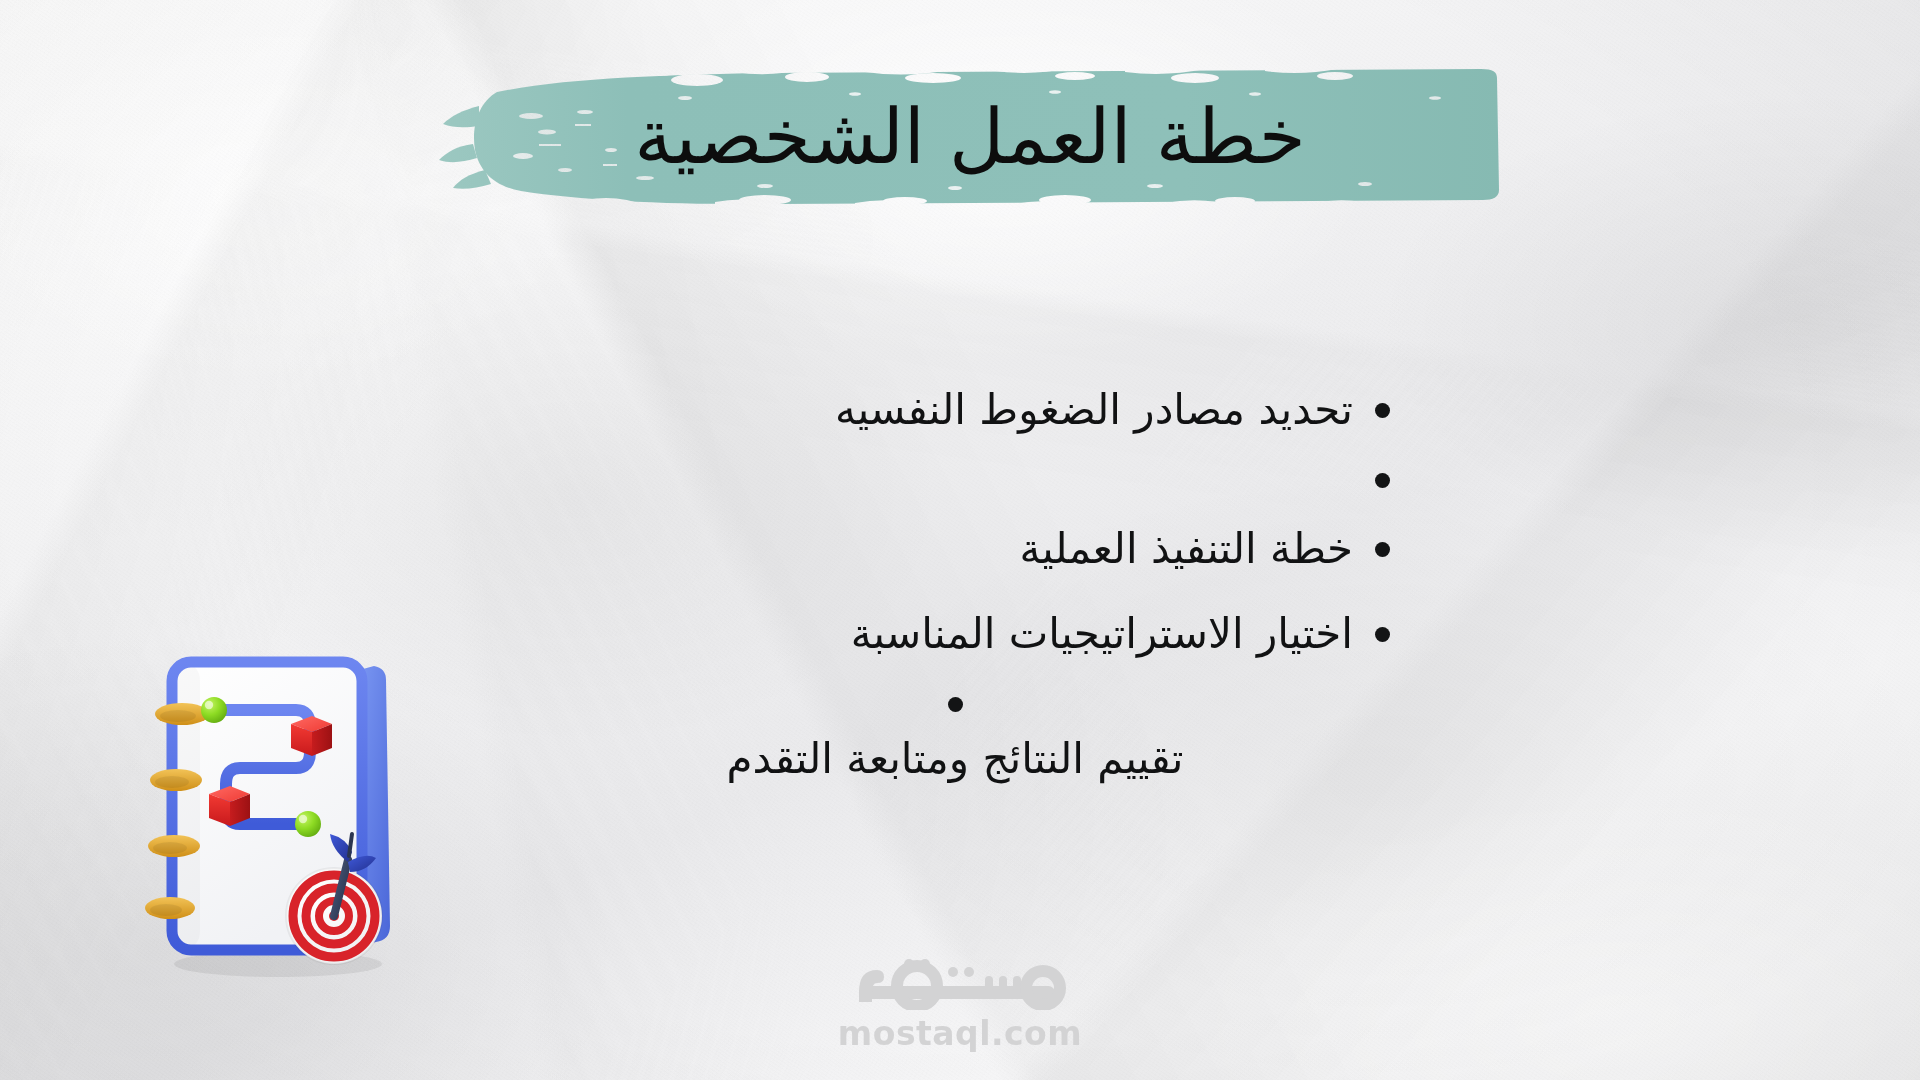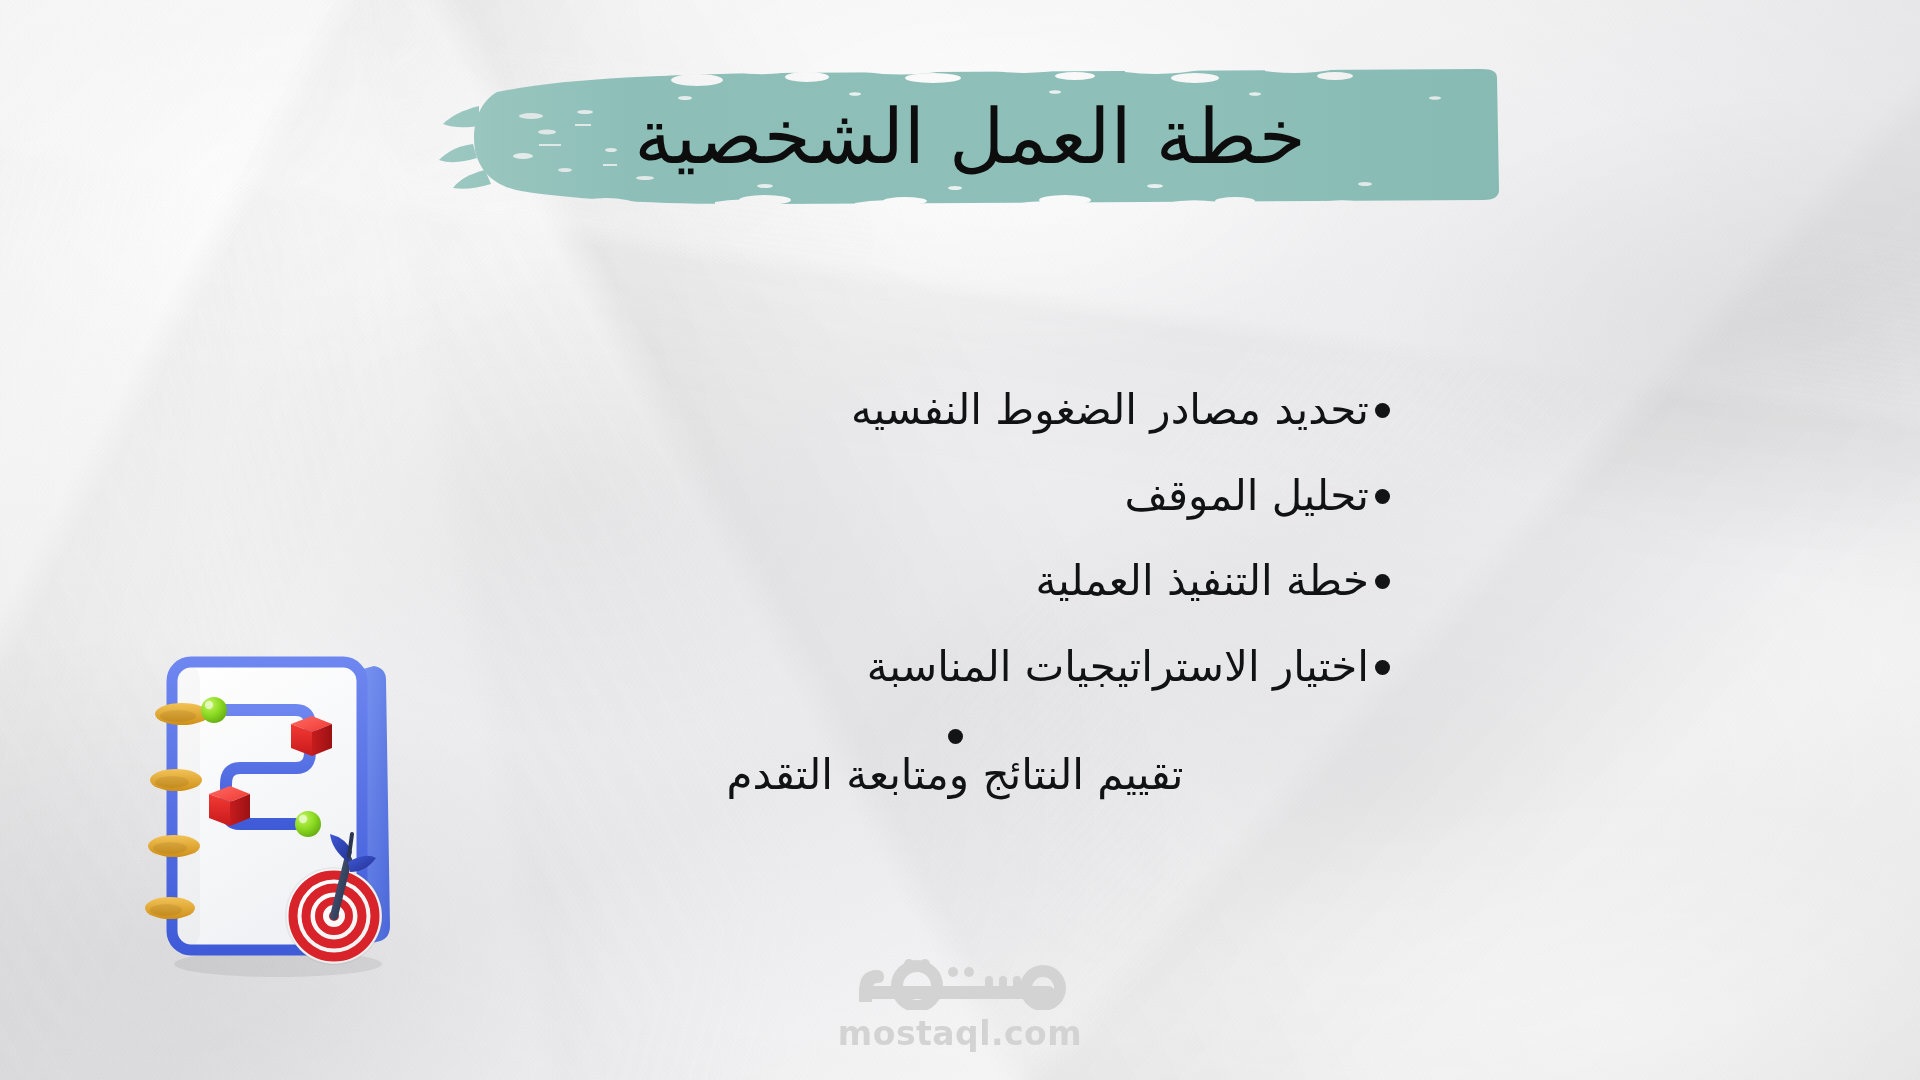--- a/index.html
+++ b/index.html
@@ -107,21 +107,21 @@
     right: 530px;
     top: 385px;
     width: 870px;
     direction: rtl;
     z-index: 3;
   }
   .bullet-item {
     display: flex;
     align-items: center;
     justify-content: flex-start;
-    gap: 6px;
+    gap: 22px;
     margin-bottom: 36px;
     font-size: 42px;
     line-height: 1.18;
     color: #111213;
     white-space: nowrap;
   }
   .bullet-item:last-child { margin-bottom: 0; flex-direction: column; }
   .bullet-dot {
     flex: 0 0 auto;
     width: 15px;
@@ -270,21 +270,20 @@
 
   <div class="bullet-list">
 
     <div class="bullet-item">
       <span class="bullet-dot"></span>
       <span class="bullet-label">تحديد مصادر الضغوط النفسيه</span>
     </div>
 
     <div class="bullet-item">
       <span class="bullet-dot"></span>
-      <span class="bullet-label">تحليل الموقف</span>
     </div>
 
     <div class="bullet-item">
       <span class="bullet-dot"></span>
       <span class="bullet-label">خطة التنفيذ العملية</span>
     </div>
 
     <div class="bullet-item">
       <span class="bullet-dot"></span>
       <span class="bullet-label">اختيار الاستراتيجيات المناسبة</span>

